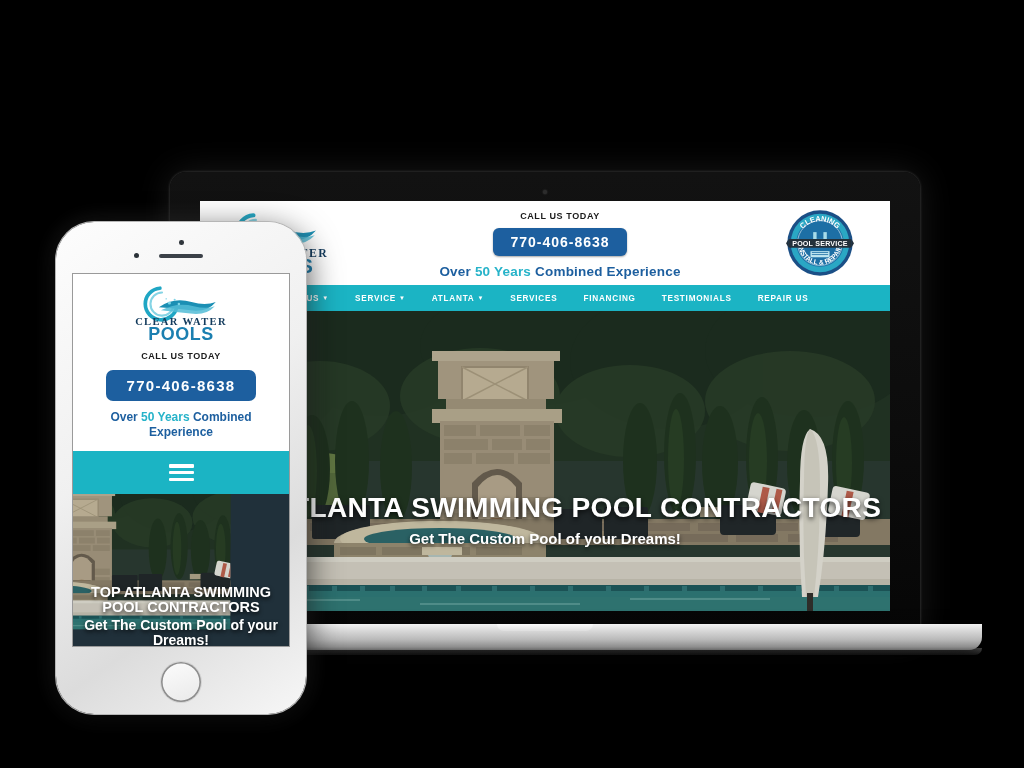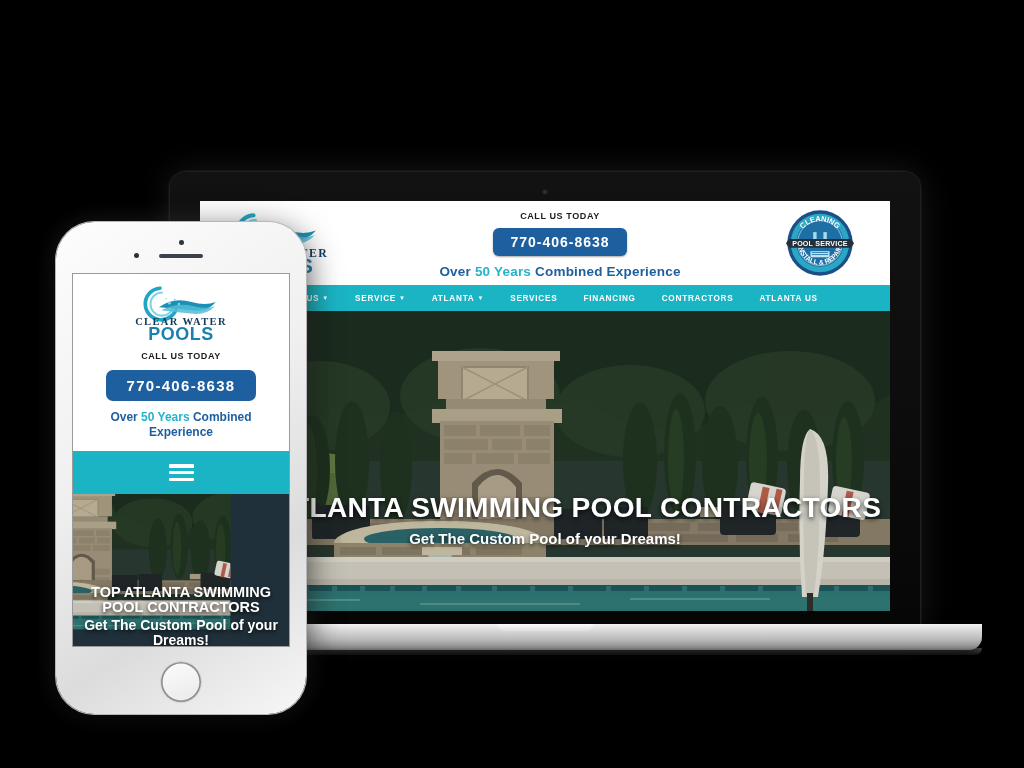--- a/index.html
+++ b/index.html
@@ -371,24 +371,24 @@
             <span>ATLANTA</span>
             <span class="caret">▼</span>
           </div>
           <div class="nav-item">
             <span>SERVICES</span>
           </div>
           <div class="nav-item">
             <span>FINANCING</span>
           </div>
           <div class="nav-item">
-            <span>CONTRACTORS</span>
-          </div>
-          <div class="nav-item">
-            <span>ATLANTA US</span>
+            <span>TESTIMONIALS</span>
+          </div>
+          <div class="nav-item">
+            <span>REPAIR US</span>
           </div>
         </nav>
 
         <div class="hero">
           <svg class="pool-img" viewBox="0 0 690 300" preserveAspectRatio="xMidYMid slice">
               <use href="#poolphoto"></use>
             </svg>
           <div class="hero-txt">
             <div class="hero-h1">TOP ATLANTA SWIMMING POOL CONTRACTORS</div>
             <div class="hero-sub">Get The Custom Pool of your Dreams!</div>

